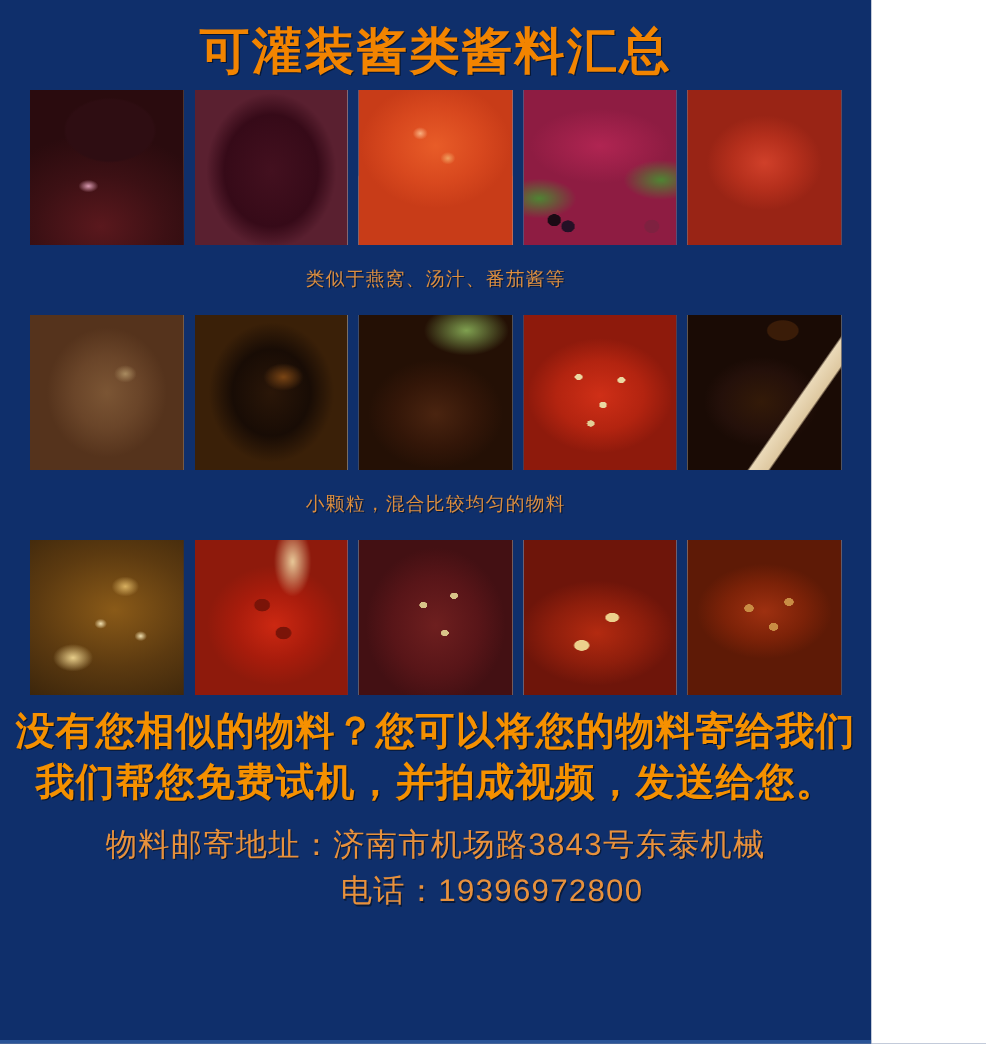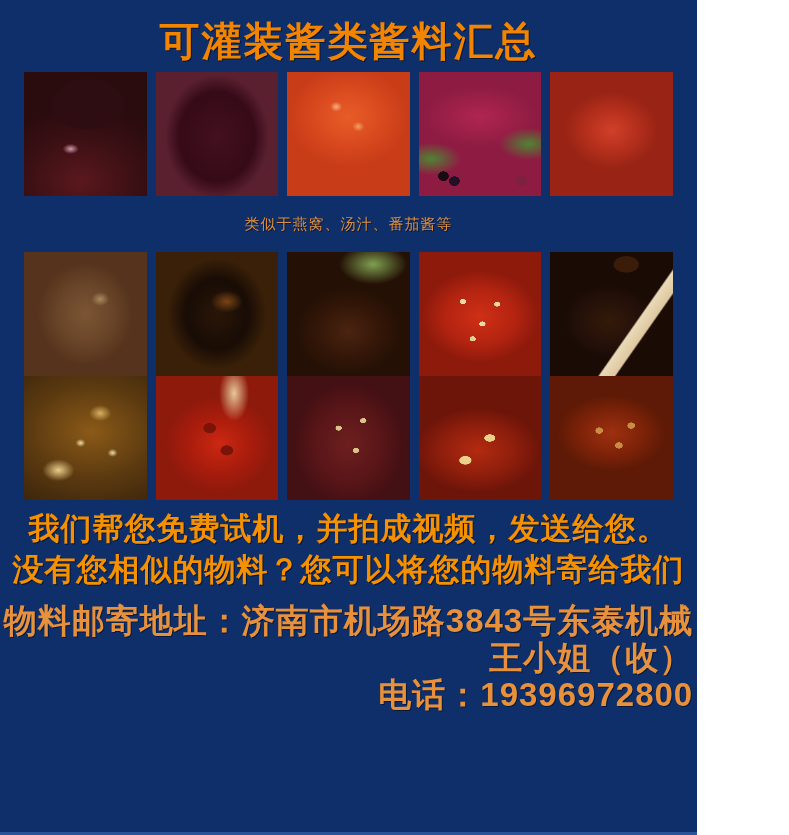--- a/index.html
+++ b/index.html
@@ -14,22 +14,22 @@
   .photo-row { display:flex; gap:9px; padding:0 24px; height:124px; }
   .photo { flex:1 1 0; height:124px; }
 
   .caption { height:56px; line-height:56px; text-align:center; font-size:15px;
              color:#dd8e3e; letter-spacing:1px; text-shadow:1px 1px 0 rgba(0,0,0,.45); }
 
   .promo { margin-top:8px; text-align:center; font-size:31px; font-weight:800;
            color:#f59000; line-height:41px; letter-spacing:1px;
            text-shadow:1px 1px 0 rgba(0,0,0,.55); }
 
-  .contact { margin:12px auto 0; width:fit-content; text-align:right; font-size:33px;
-             font-weight:700; color:#e8913c; line-height:37px; letter-spacing:1px;
+  .contact { margin:12px auto 0; width:fit-content; text-align:left; font-size:25px;
+             font-weight:400; color:#e8913c; line-height:37px; letter-spacing:1px;
              text-shadow:1px 1px 0 rgba(0,0,0,.45); }
   .contact .indent { padding-left:188px; }
 
   .bottom-strip { position:absolute; left:0; bottom:0; width:100%; height:3px; background:#2a5497; }
 
   
   .p11 { background:
     radial-gradient(60px 42px at 52% 26%, #2e0d12 58%, rgba(46,13,18,0) 62%),
     radial-gradient(8px 5px at 38% 62%, #d89ab0 0%, rgba(216,154,176,0) 100%),
     radial-gradient(95px 75px at 46% 88%, #5a181d 0%, #3c1014 55%, #2a0b0e 100%),
@@ -135,34 +135,34 @@
   </div>
   <div class="caption">类似于燕窝、汤汁、番茄酱等</div>
 
   <div class="photo-row">
     <div class="photo p21" title="jar-top-minced-meat-sauce"></div>
     <div class="photo p22" title="jar-top-dark-black-bean-sauce"></div>
     <div class="photo p23" title="dark-chili-paste-with-garnish"></div>
     <div class="photo p24" title="chopped-red-chili-with-seeds"></div>
     <div class="photo p25" title="black-bean-chili-mound-with-spoon"></div>
   </div>
+  <div class="caption">小颗粒，混合比较均匀的物料</div>
 
   <div class="photo-row">
     <div class="photo p31" title="oily-chunky-mushroom-sauce"></div>
     <div class="photo p32" title="red-oil-chili-chunks"></div>
     <div class="photo p33" title="jar-chopped-chili-seeds"></div>
     <div class="photo p34" title="chili-oil-dish-with-garlic"></div>
     <div class="photo p35" title="chili-peanut-sauce-bowl"></div>
   </div>
 
   <div class="promo">
+    <div>没有您相似的物料？您可以将您的物料寄给我们</div>
     <div>我们帮您免费试机，并拍成视频，发送给您。</div>
-    <div>没有您相似的物料？您可以将您的物料寄给我们</div>
   </div>
 
   <div class="contact">
     <div>物料邮寄地址：济南市机场路3843号东泰机械</div>
-    <div class="indent">王小姐（收）</div>
     <div class="indent">电话：19396972800</div>
   </div>
 
   <div class="bottom-strip"></div>
 </div>
 
 </body></html>

